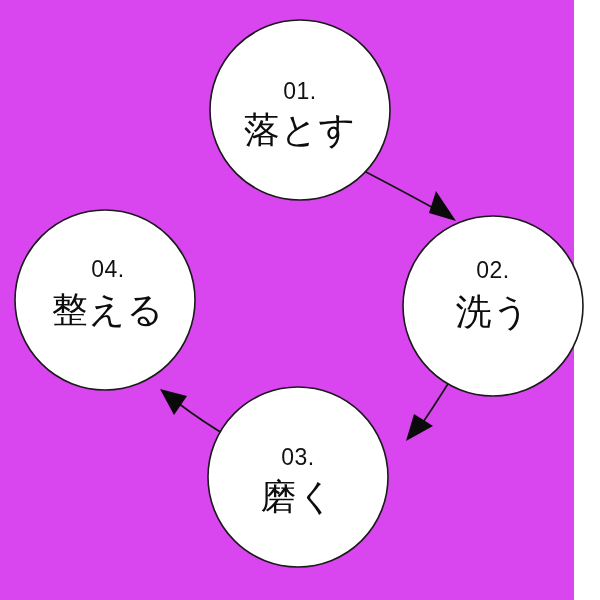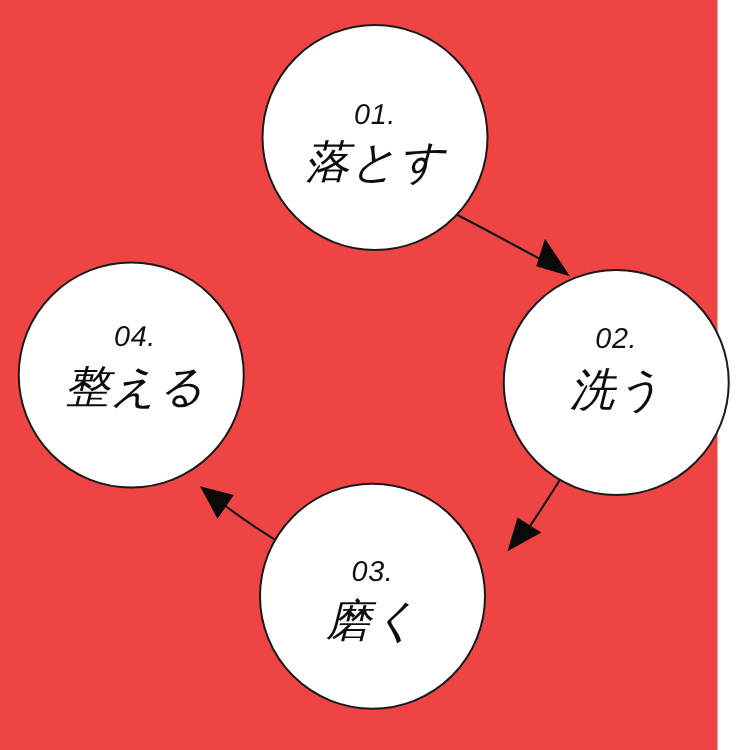--- a/index.html
+++ b/index.html
@@ -10,22 +10,21 @@
   body {
     width: 600px;
     height: 600px;
     overflow: hidden;
     font-family: "Liberation Sans", "DejaVu Sans", sans-serif;
   }
   #diagram-root {
     position: relative;
     width: 574px;
     height: 600px;
-    background: #ef4444;
-    font-style: italic;
+    background: #d946ef;
   }
   svg.canvas {
     position: absolute;
     top: 0;
     left: 0;
     width: 600px;
     height: 600px;
   }
   .node-circle {
     fill: #ffffff;

